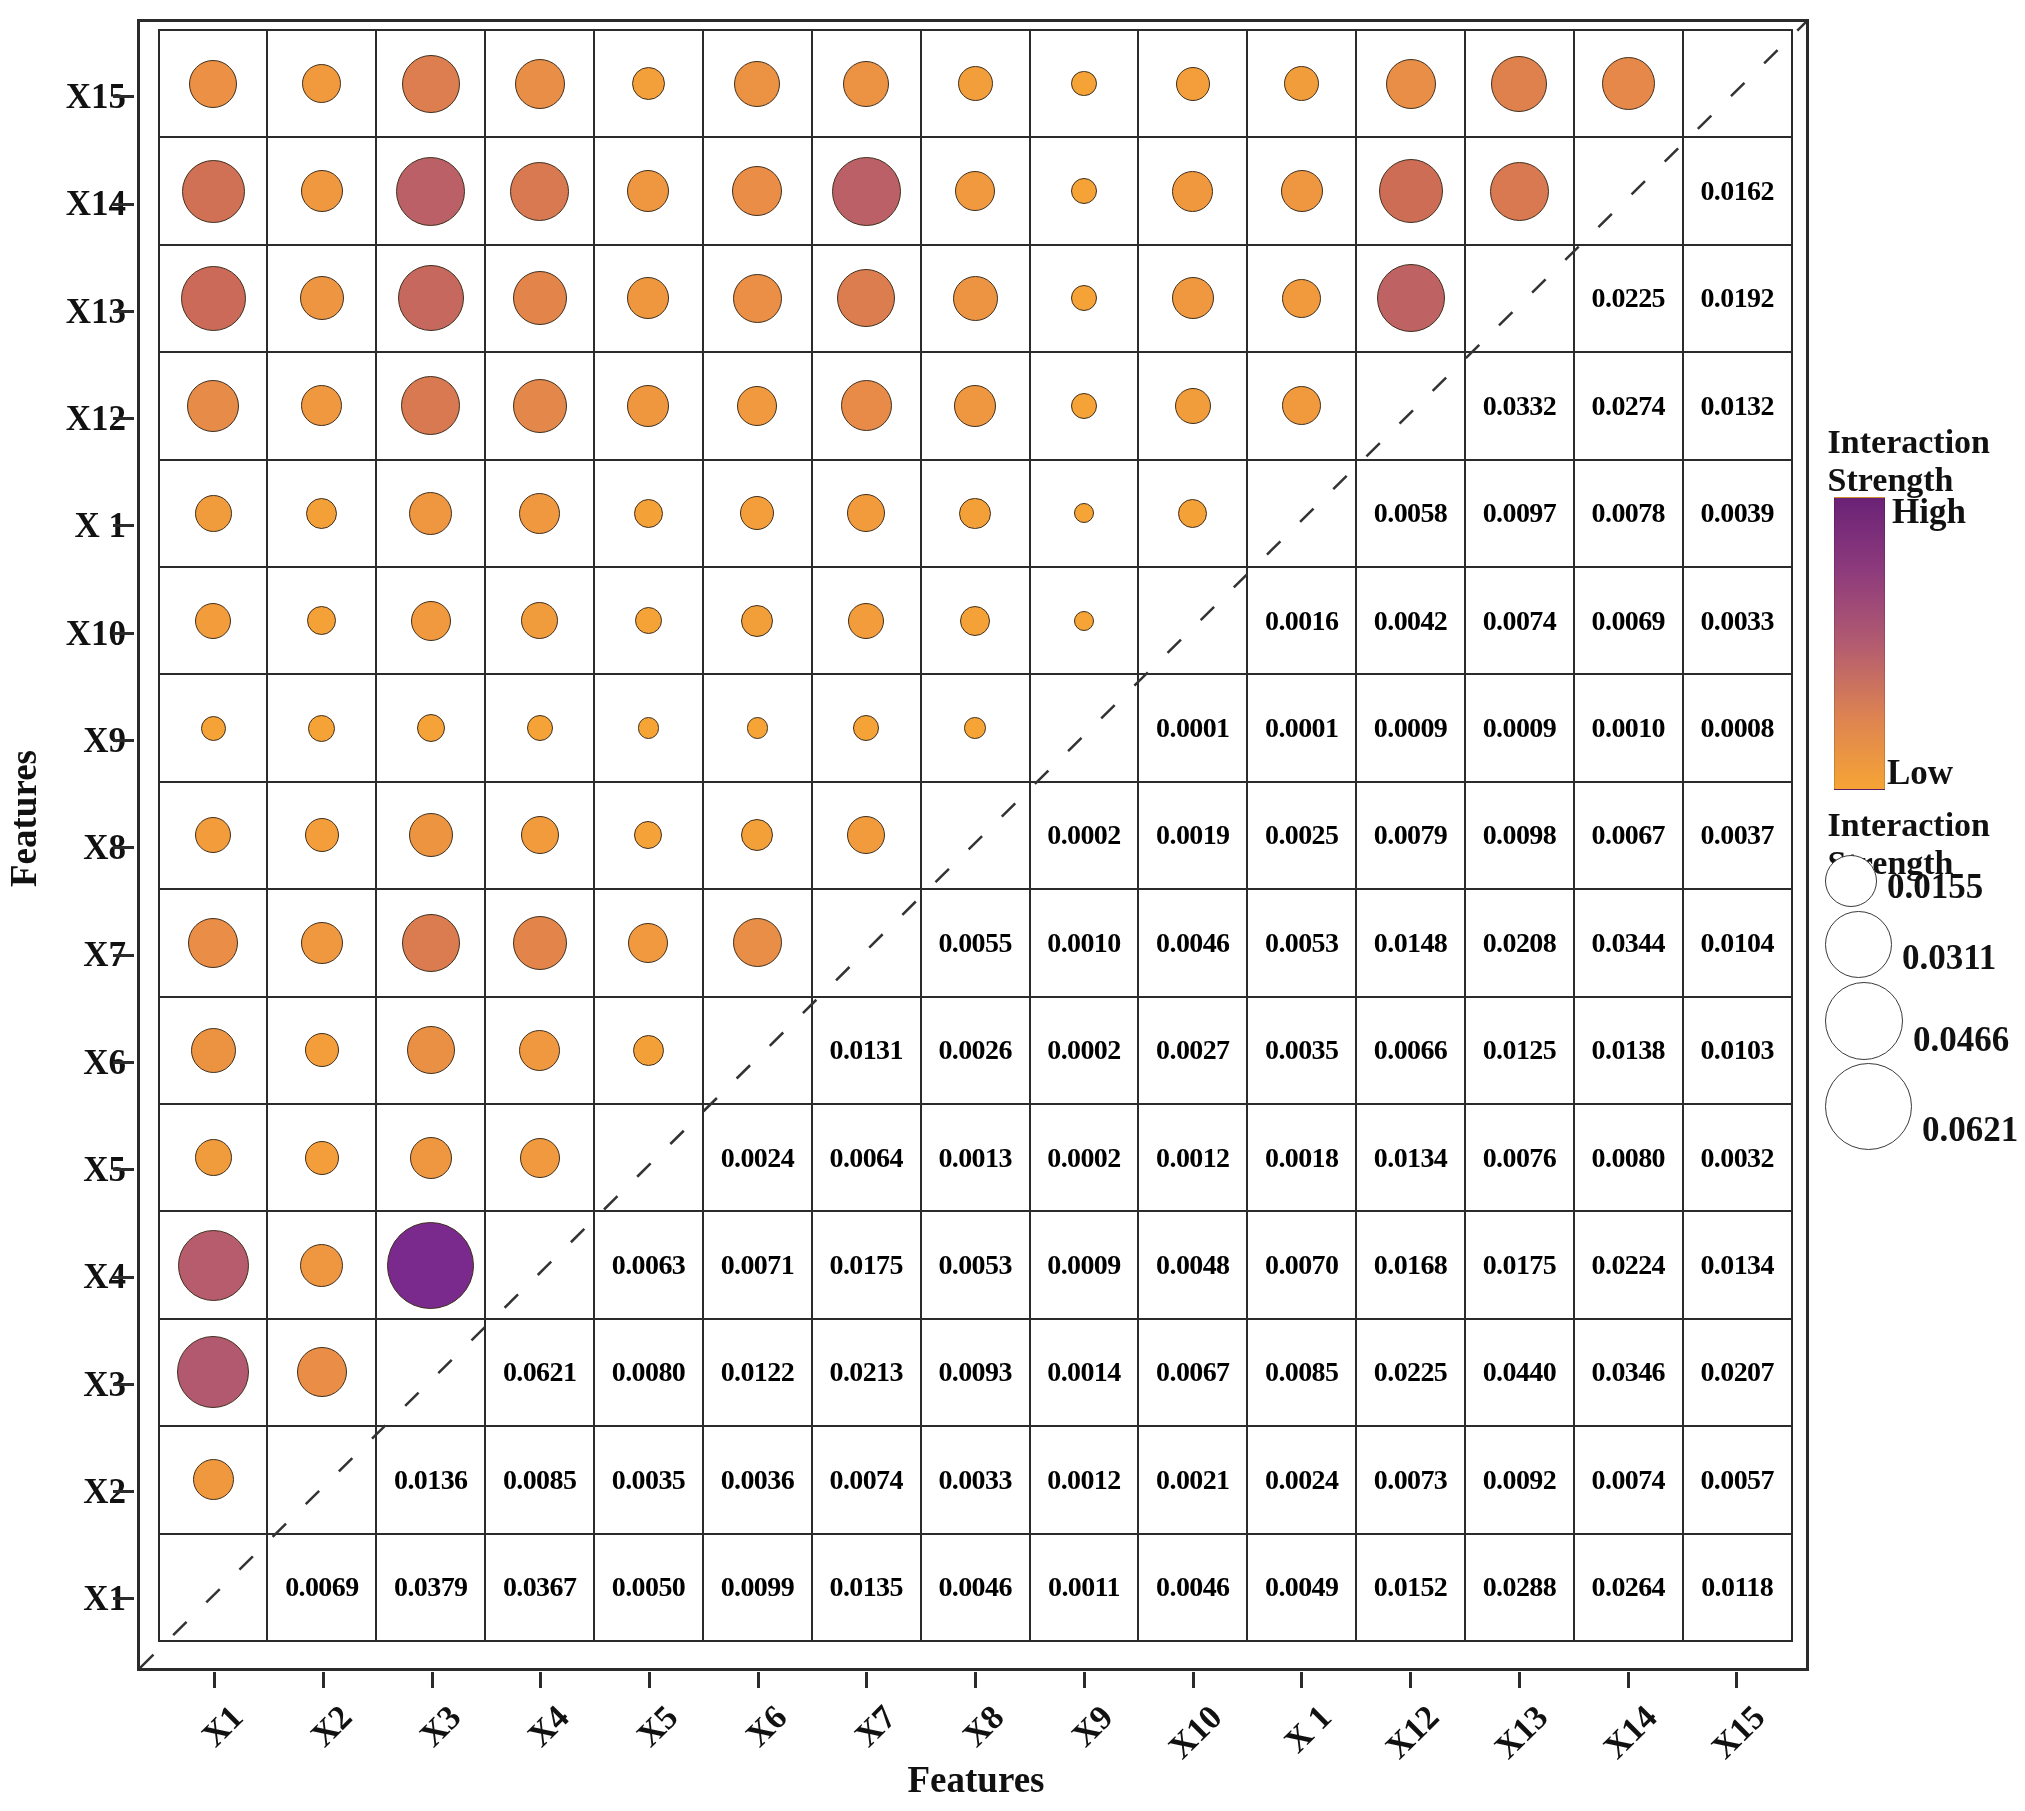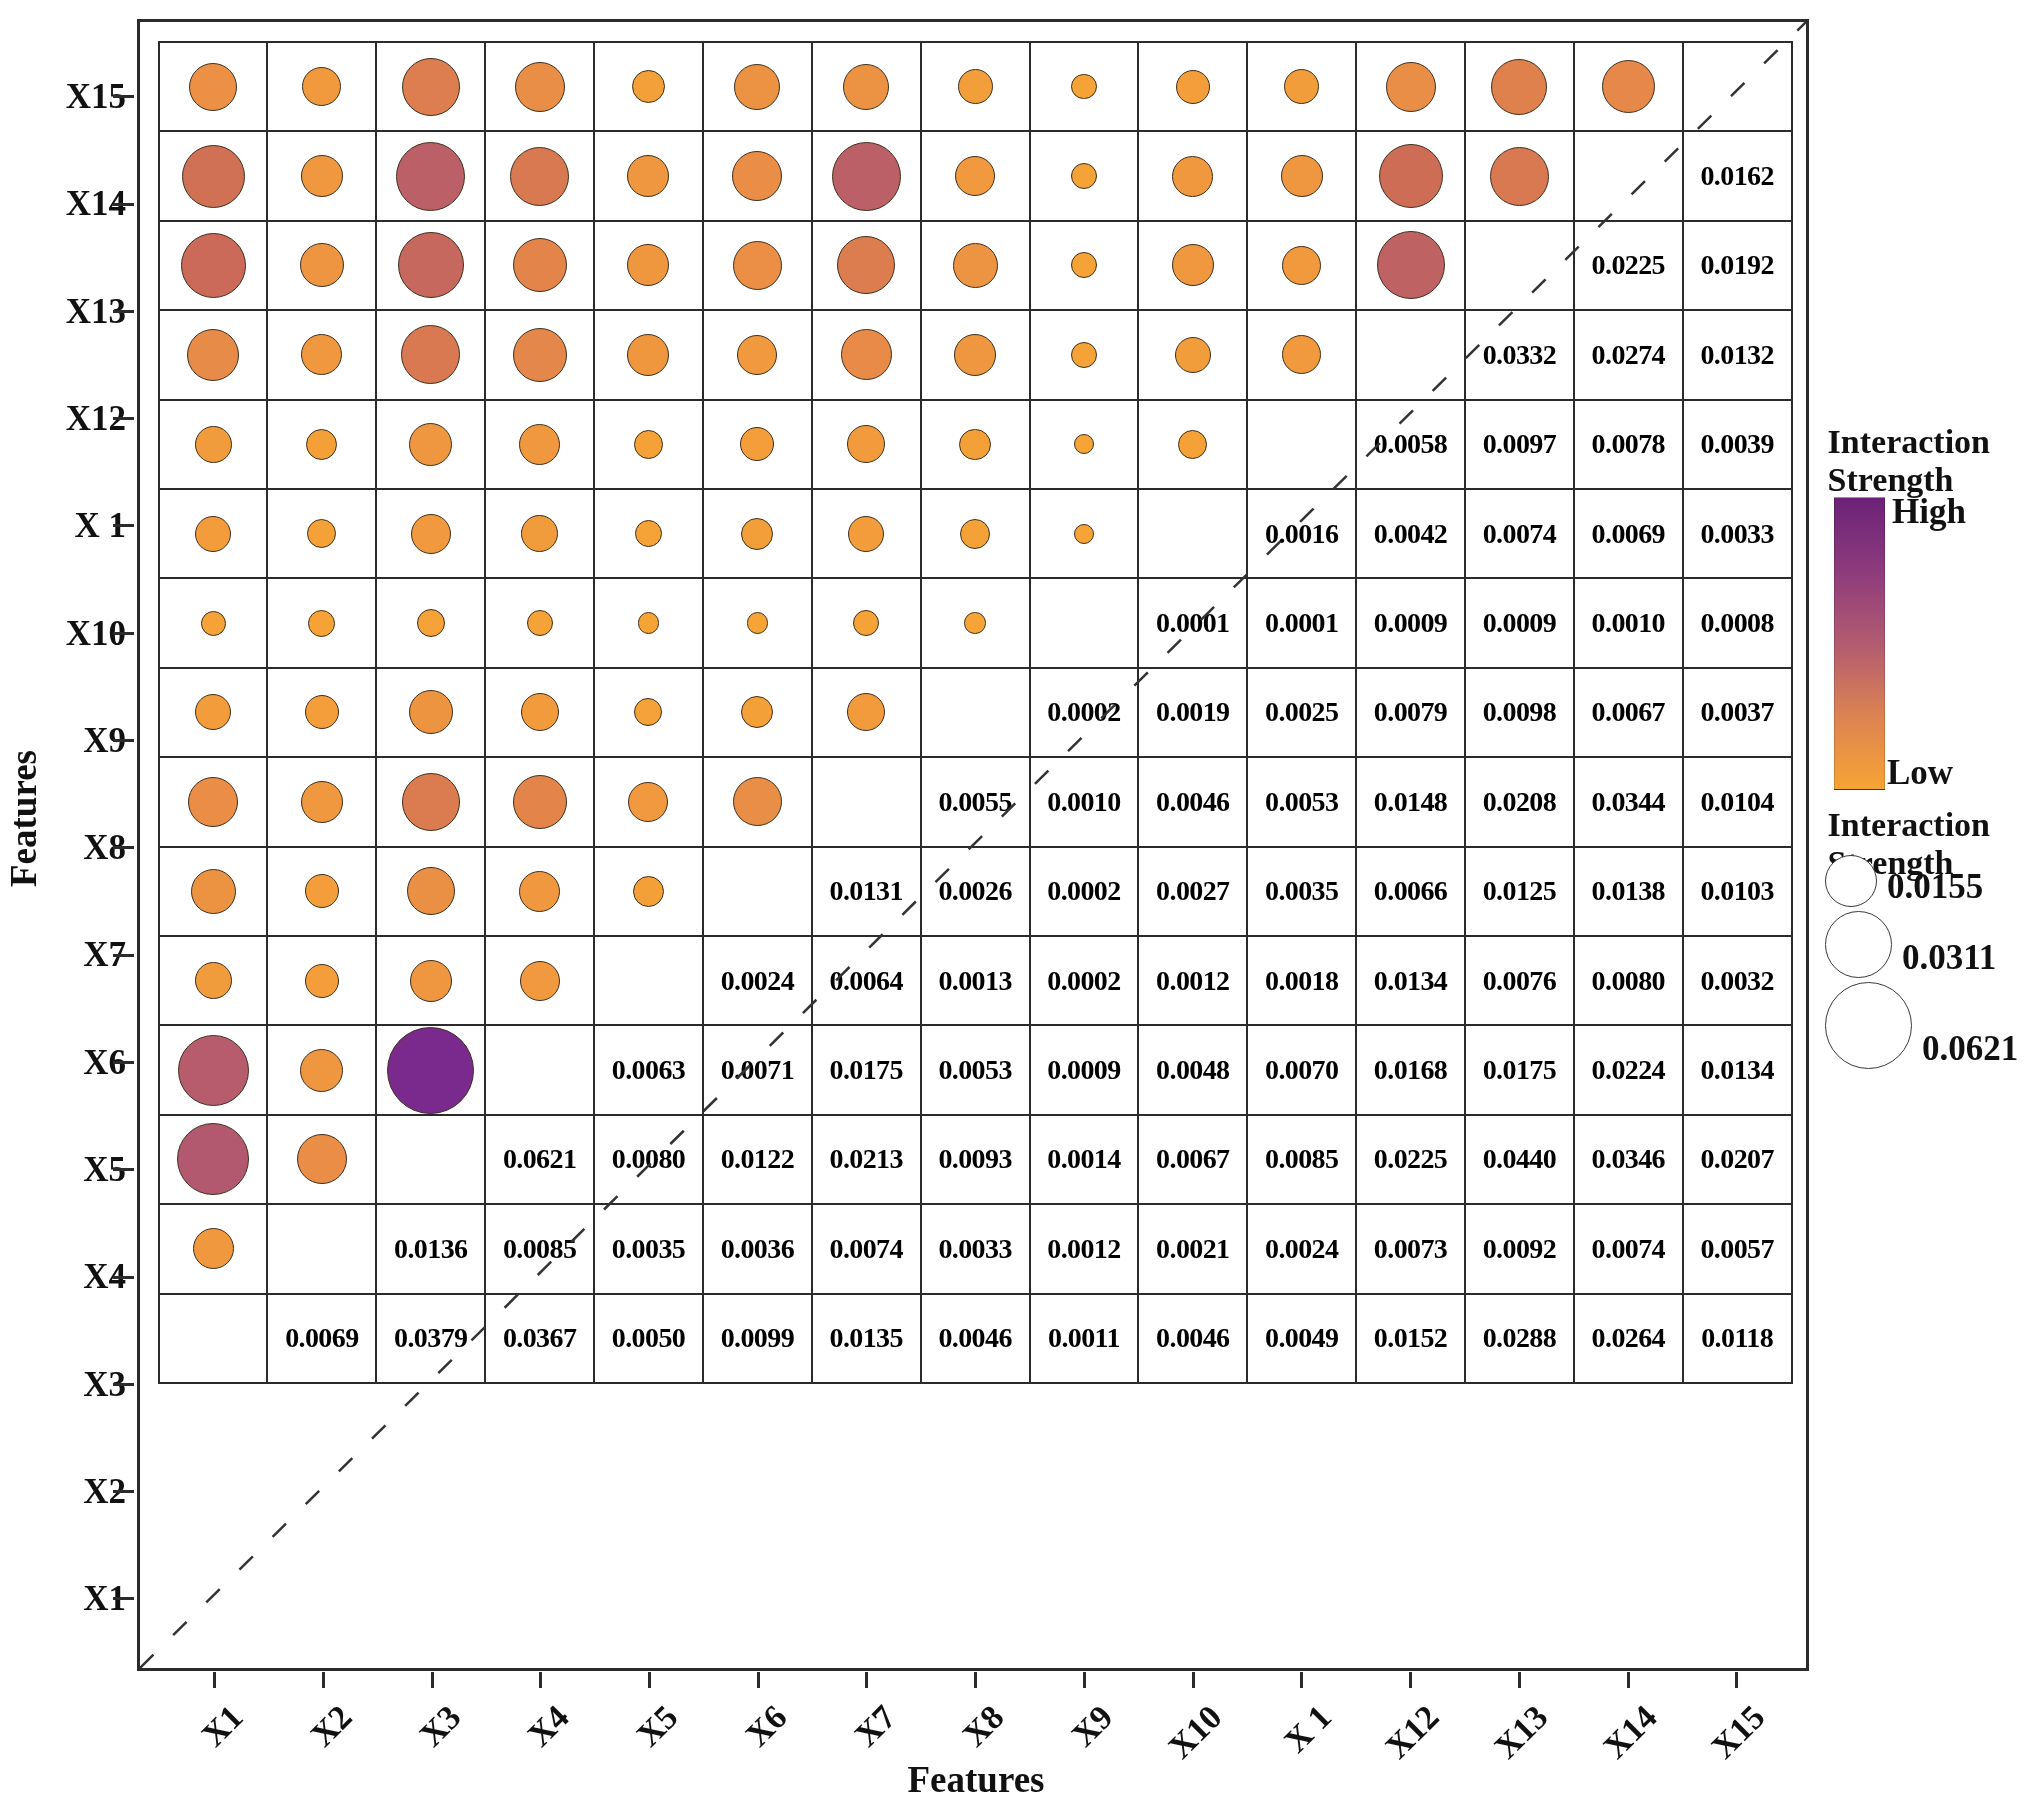--- a/index.html
+++ b/index.html
@@ -1,20 +1,20 @@
 <!DOCTYPE html>
 <html style="font-size:10px"><head>
 <meta charset="utf-8">
 <style>
   html,body{margin:0;padding:0;background:#ffffff;}
   body{width:2025px;height:1811px;font-family:"Liberation Serif", serif;color:#111;}
   #fig{position:relative;width:2025px;height:1811px;background:#fff;overflow:hidden;}
   #frame{position:absolute;left:137px;top:19px;width:1672px;height:1652px;border:3.1px solid #2b2b2b;box-sizing:border-box;}
   #diag{position:absolute;left:0;top:0;pointer-events:none;z-index:6;}
-  #grid{position:absolute;left:17.6px;top:19px;width:1635px;height:1343px;border:1.9px solid #2b2b2b;box-sizing:border-box;
+  #grid{position:absolute;left:17.6px;top:7px;width:1635px;height:1613px;border:1.9px solid #2b2b2b;box-sizing:border-box;
         display:grid;grid-template-columns:repeat(15,1fr);grid-template-rows:repeat(15,1fr);z-index:2;}
   .cell{border:0.9px solid #2b2b2b;display:flex;align-items:center;justify-content:center;overflow:hidden;}
   .cellval{font-weight:bold;font-size:28px;letter-spacing:-0.6px;color:#000;}
   .bubble{border-radius:50%;border:1.6px solid #40301f;box-sizing:border-box;}
   .ylab{position:absolute;right:1899px;height:43px;line-height:43px;font-weight:bold;font-size:35px;white-space:nowrap;}
   .ytick{position:absolute;width:21.4px;height:2.5px;background:#2b2b2b;}
   .xtick{position:absolute;width:2.5px;height:16.4px;background:#2b2b2b;}
   .xlab{position:absolute;top:1698px;font-weight:bold;font-size:34px;white-space:nowrap;transform:rotate(-45deg);transform-origin:100% 0;}
   #xtitle{position:absolute;left:787px;top:1758px;width:378px;text-align:center;font-weight:bold;font-size:37px;}
   #ytitle{position:absolute;left:-59px;top:797px;width:164px;text-align:center;font-weight:bold;font-size:37px;transform:rotate(-90deg);}
@@ -739,20 +739,24 @@
     <div id="sizerows">
         <div class="sizerow">
           <div class="sizecircle" style="width: 52px; height: 52px;"></div>
           <div class="sizeval">0.0155</div>
         </div>
         <div class="sizerow">
           <div class="sizecircle" style="width: 67px; height: 67px;"></div>
           <div class="sizeval">0.0311</div>
         </div>
         <div class="sizerow">
+          <div class="sizecircle" style="width: 78px; height: 78px;"></div>
+          <div class="sizeval">0.0466</div>
+        </div>
+        <div class="sizerow">
           <div class="sizecircle" style="width: 87px; height: 87px;"></div>
           <div class="sizeval">0.0621</div>
         </div>
       </div>
   </div>
 
 <div class="ytick" style="left: 113px; top: 95px;"></div>
     <div class="ytick" style="left: 113px; top: 203px;"></div>
     <div class="ytick" style="left: 113px; top: 310px;"></div>
     <div class="ytick" style="left: 113px; top: 417px;"></div>

